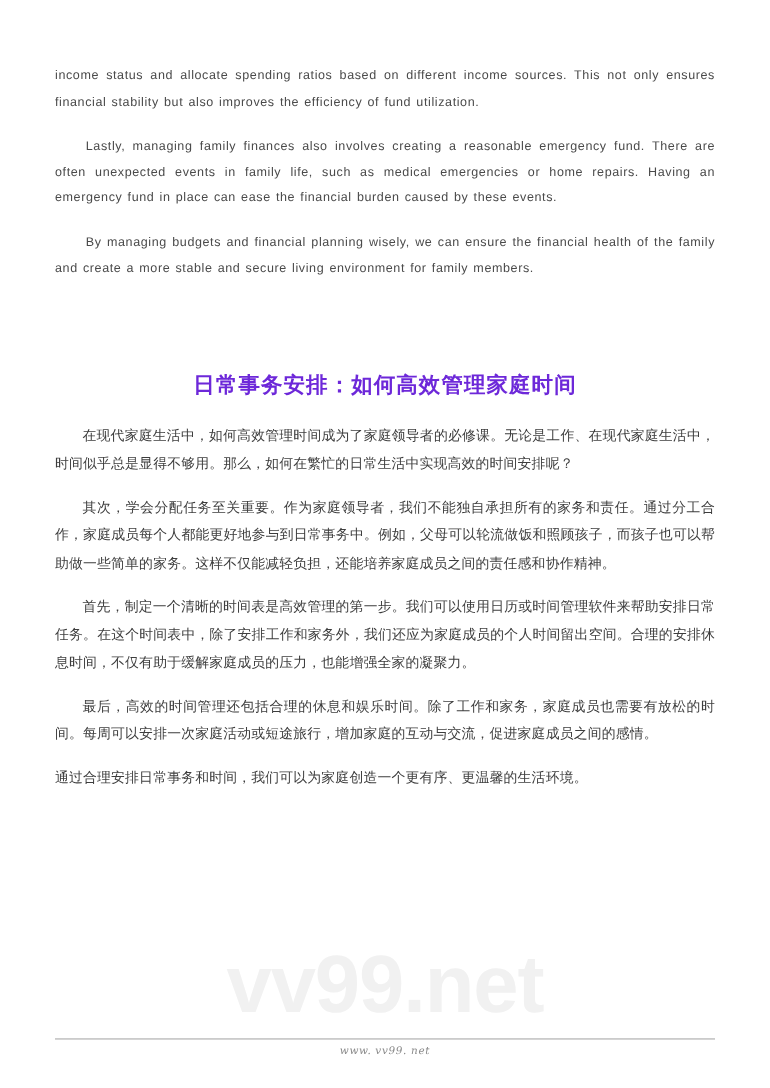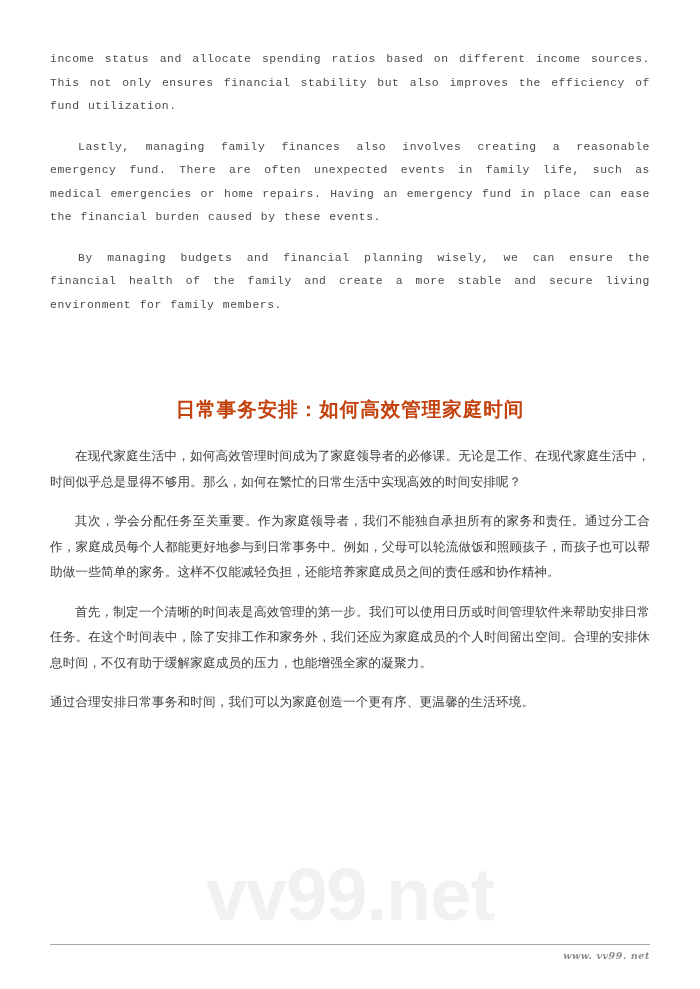--- a/index.html
+++ b/index.html
@@ -38,41 +38,41 @@
   .content {
     position: absolute;
     left: 50px;
     top: 48px;
     width: 600px;
     z-index: 2;
   }
 
   
   .en-para {
-    font-family: Liberation Mono, monospace;
+    font-family: Liberation Sans, sans-serif;
     font-size: 11.4px;
     line-height: 23.5px;
     color: #4a4a4a;
     text-align: justify;
     text-justify: inter-word;
-    margin: 0 0 17px 0;
+    margin: 10px 0 17px 0;
     letter-spacing: 0.55px;
     word-spacing: 1px;
   }
   .en-para.indent {
     text-indent: 28px;
   }
 
   
   .cn-heading {
     font-family: "DejaVu Serif", "Liberation Serif", serif;
     font-weight: bold;
     font-size: 19.5px;
     line-height: 26px;
-    color: #c2410c;
+    color: #6d28d9;
     text-align: center;
     margin: 0;
     letter-spacing: 1px;
     padding-top: 63px;
     padding-bottom: 20px;
   }
 
   
   .cn-para {
     font-family: "DejaVu Serif", "Liberation Serif", serif;
@@ -99,23 +99,22 @@
     height: 0;
     border: 0;
     border-top: 1px solid #a9a9a9;
     margin: 0 0 5px 0;
   }
   .footer-text {
     font-family: "DejaVu Serif", "Liberation Serif", serif;
     font-style: italic;
     font-size: 9.5px;
     color: #8a8a8a;
-    text-align: right;
+    text-align: center;
     letter-spacing: 0.6px;
-    font-weight: bold;
   }
 </style>
 </head>
 <body>
 
 <div class="page">
 
   <div class="watermark">vv99.net</div>
 
   <div class="content">
@@ -128,20 +127,21 @@
 
     <h2 class="cn-heading">日常事务安排：如何高效管理家庭时间</h2>
 
     <p class="cn-para indent">在现代家庭生活中，如何高效管理时间成为了家庭领导者的必修课。无论是工作、在现代家庭生活中，时间似乎总是显得不够用。那么，如何在繁忙的日常生活中实现高效的时间安排呢？</p>
 
     <p class="cn-para indent">其次，学会分配任务至关重要。作为家庭领导者，我们不能独自承担所有的家务和责任。通过分工合作，家庭成员每个人都能更好地参与到日常事务中。例如，父母可以轮流做饭和照顾孩子，而孩子也可以帮助做一些简单的家务。这样不仅能减轻负担，还能培养家庭成员之间的责任感和协作精神。</p>
 
     <p class="cn-para indent">首先，制定一个清晰的时间表是高效管理的第一步。我们可以使用日历或时间管理软件来帮助安排日常任务。在这个时间表中，除了安排工作和家务外，我们还应为家庭成员的个人时间留出空间。合理的安排休息时间，不仅有助于缓解家庭成员的压力，也能增强全家的凝聚力。</p>
 
 
+    <p class="cn-para indent">最后，高效的时间管理还包括合理的休息和娱乐时间。除了工作和家务，家庭成员也需要有放松的时间。每周可以安排一次家庭活动或短途旅行，增加家庭的互动与交流，促进家庭成员之间的感情。</p>
 
     <p class="cn-para">通过合理安排日常事务和时间，我们可以为家庭创造一个更有序、更温馨的生活环境。</p>
 
   </div>
 
   <div class="footer">
     <hr class="footer-rule">
     <div class="footer-text">www. vv99. net</div>
   </div>
 

